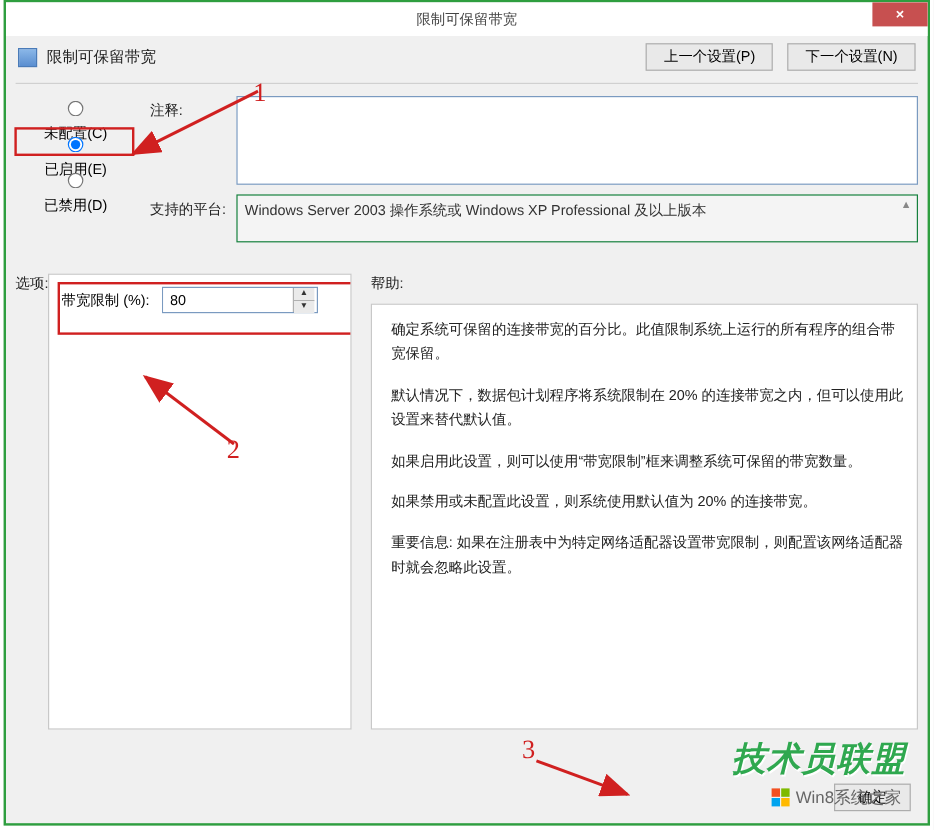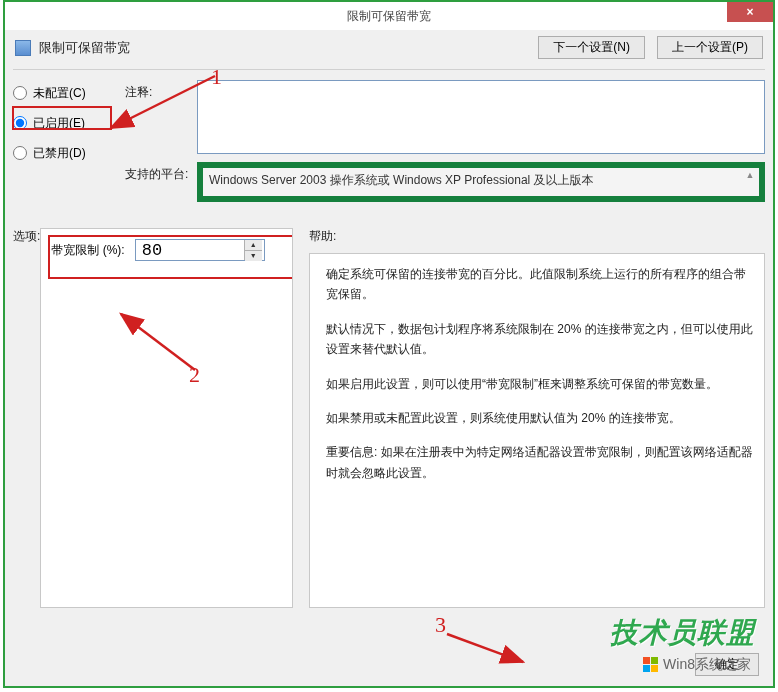--- a/index.html
+++ b/index.html
@@ -93,20 +93,21 @@
     flex-direction: column;
     gap: 12px;
     padding-top: 4px;
     position: relative;
   }
   .radio-item {
     display: flex;
     align-items: center;
     gap: 6px;
     height: 18px;
+    flex-direction: column;
   }
   .radio-item input[type=radio] {
     margin: 0;
     width: 14px; height: 14px;
   }
   .radio-highlight {
     position: absolute;
     left: -1px;
     top: 26px;
     width: 100px;
@@ -137,21 +138,21 @@
     border: 1px solid #7a9ac0;
     background: #fff;
     font-family: inherit;
     font-size: 12px;
     padding: 2px 4px;
     outline: none;
   }
   .platform-box {
     flex: 1;
     height: 40px;
-    border: 6px solid #15803d;
+    border: 1px solid #15803d;
     background: #f4f4f4;
     padding: 4px 6px;
     color: #333;
     position: relative;
     overflow: hidden;
   }
   .platform-box .scrollarrow {
     position: absolute;
     right: 2px; top: 2px;
     width: 14px; height: 14px;
@@ -198,22 +199,22 @@
     display: flex;
     border: 1px solid #7a9ac0;
     height: 22px;
     width: 130px;
     background: #fff;
   }
   .spin-wrap input {
     border: none;
     width: 108px;
     padding: 0 6px;
-    font-family: Liberation Mono, monospace;
-    font-size: 17px;
+    font-family: Liberation Sans, sans-serif;
+    font-size: 12px;
     outline: none;
   }
   .spin-btns {
     width: 18px;
     display: flex;
     flex-direction: column;
     border-left: 1px solid #b0b0b0;
   }
   .spin-btns div {
     flex:1;
@@ -298,22 +299,22 @@
     <span class="title-text">限制可保留带宽</span>
     <div class="close">×</div>
   </div>
 
   <div class="content">
 
     <div class="header-row">
       <div class="header-icon"></div>
       <div class="header-title">限制可保留带宽</div>
       <div class="nav-buttons">
+        <button class="winbtn">上一个设置(P)</button>
         <button class="winbtn">下一个设置(N)</button>
-        <button class="winbtn">上一个设置(P)</button>
       </div>
     </div>
 
     <div class="sep"></div>
 
     <div class="config-row">
       <div class="radio-col">
         <label class="radio-item">
           <input type="radio" name="state" style="">
           <span>未配置(C)</span>

